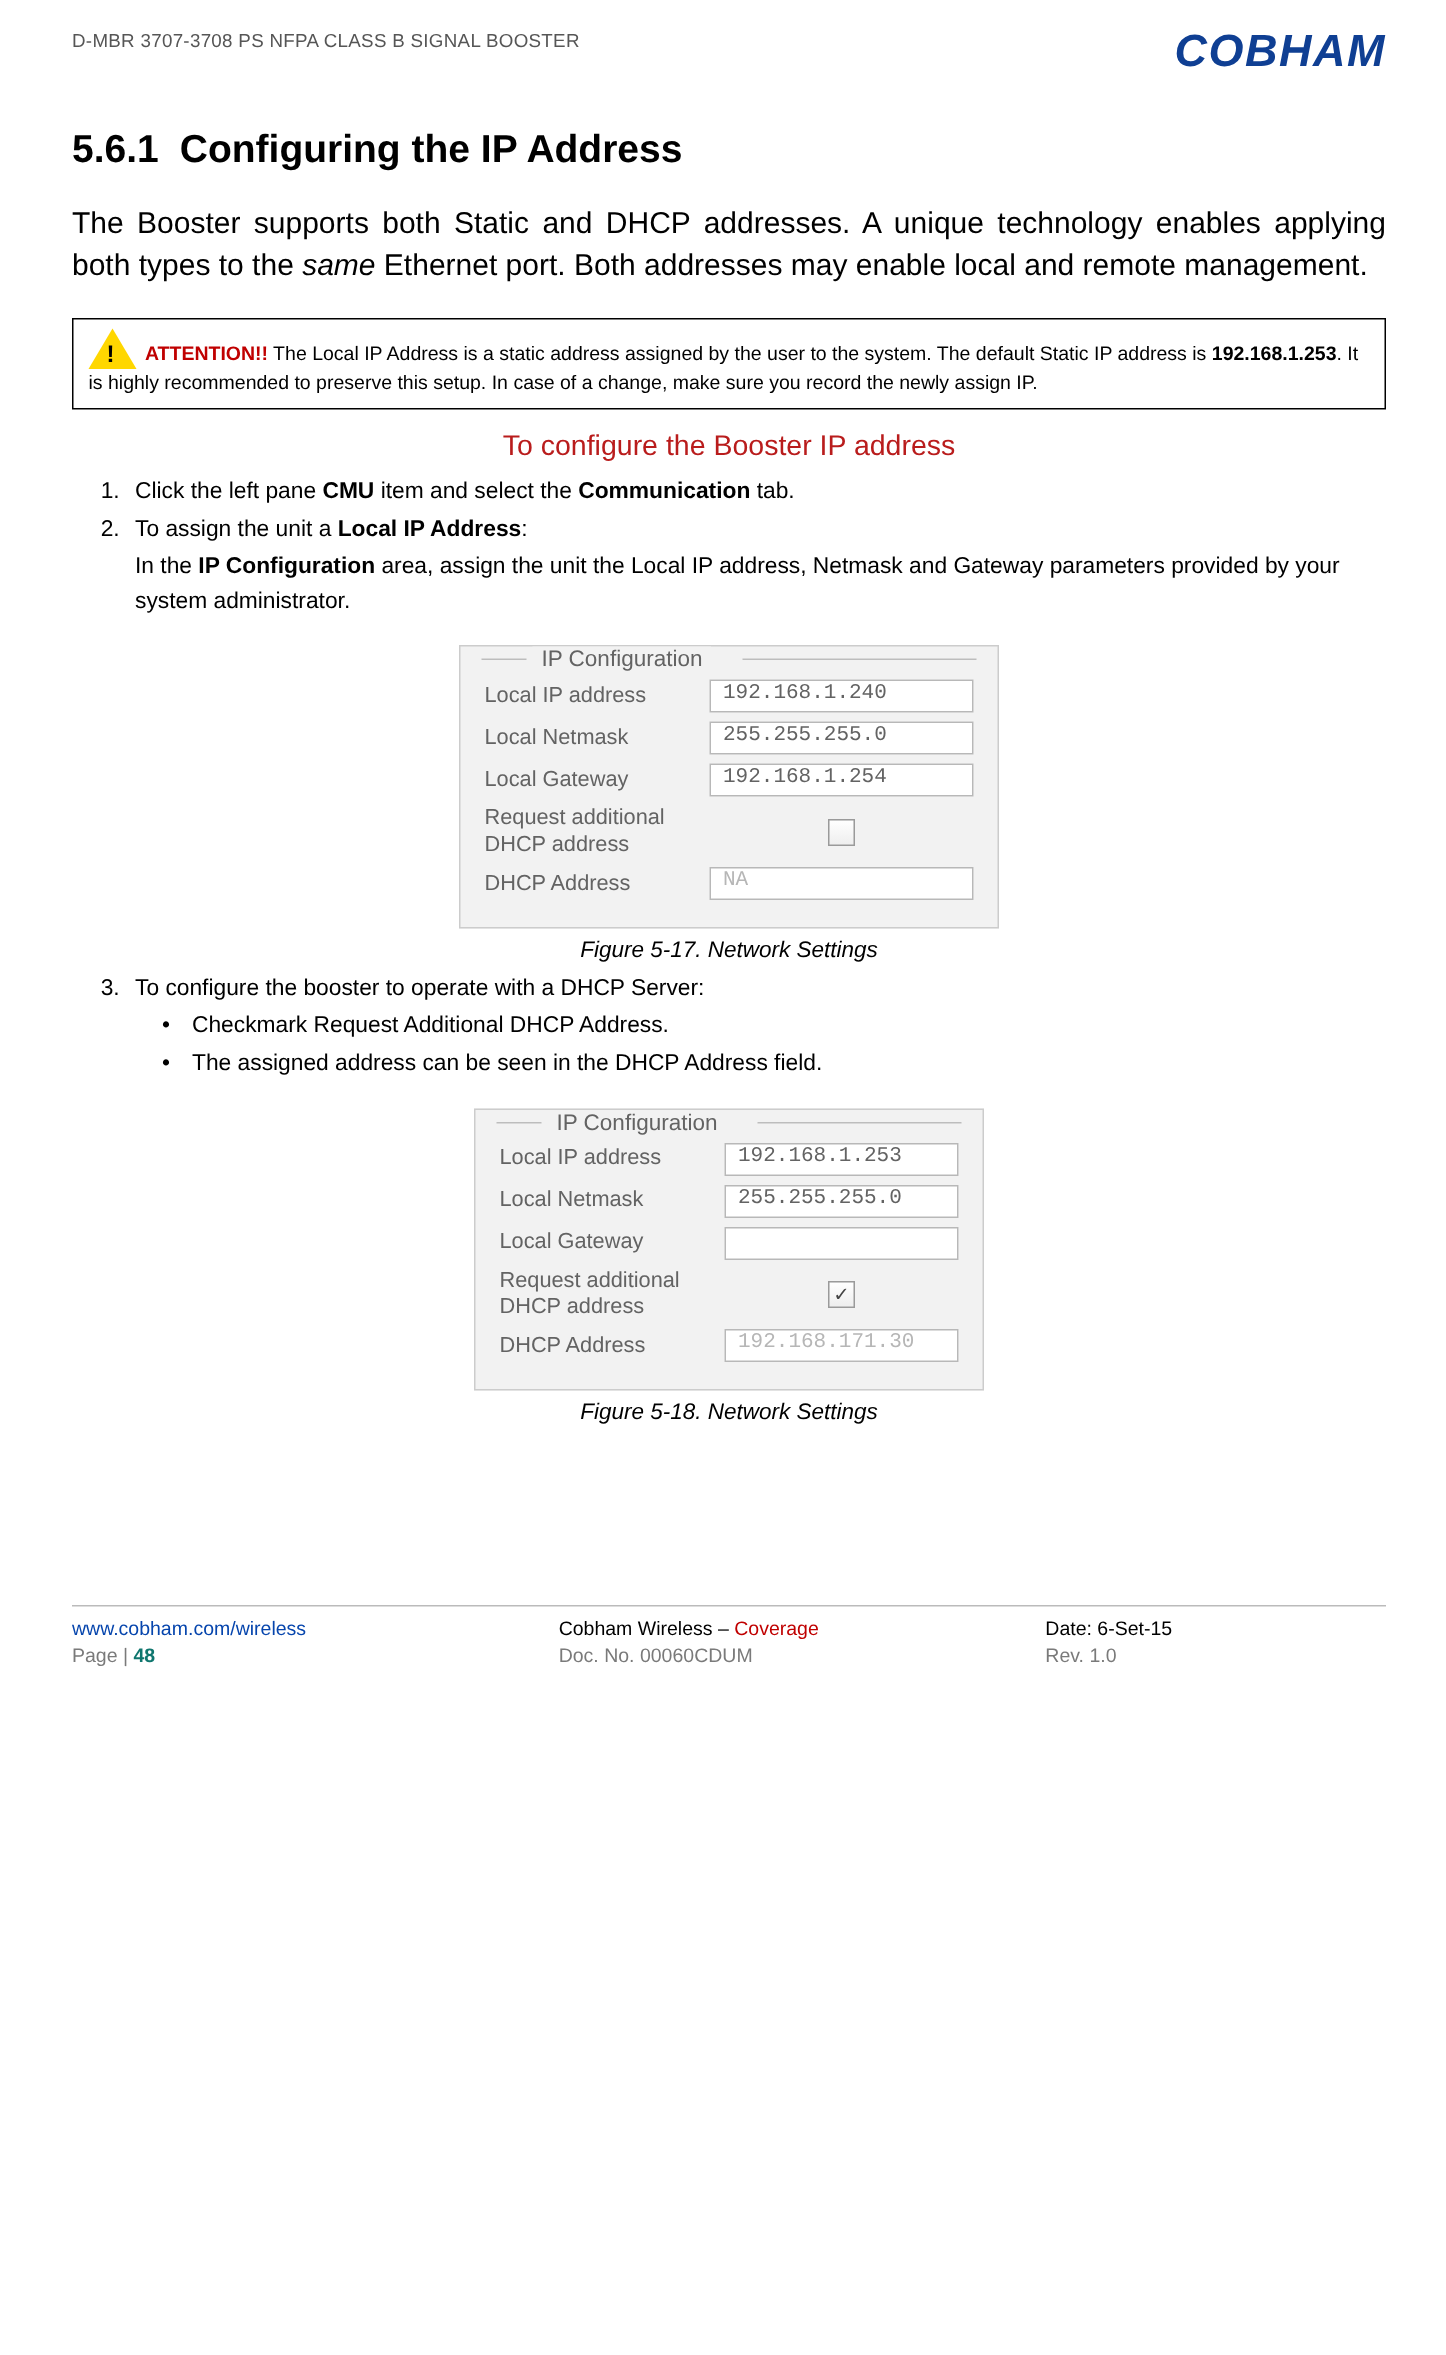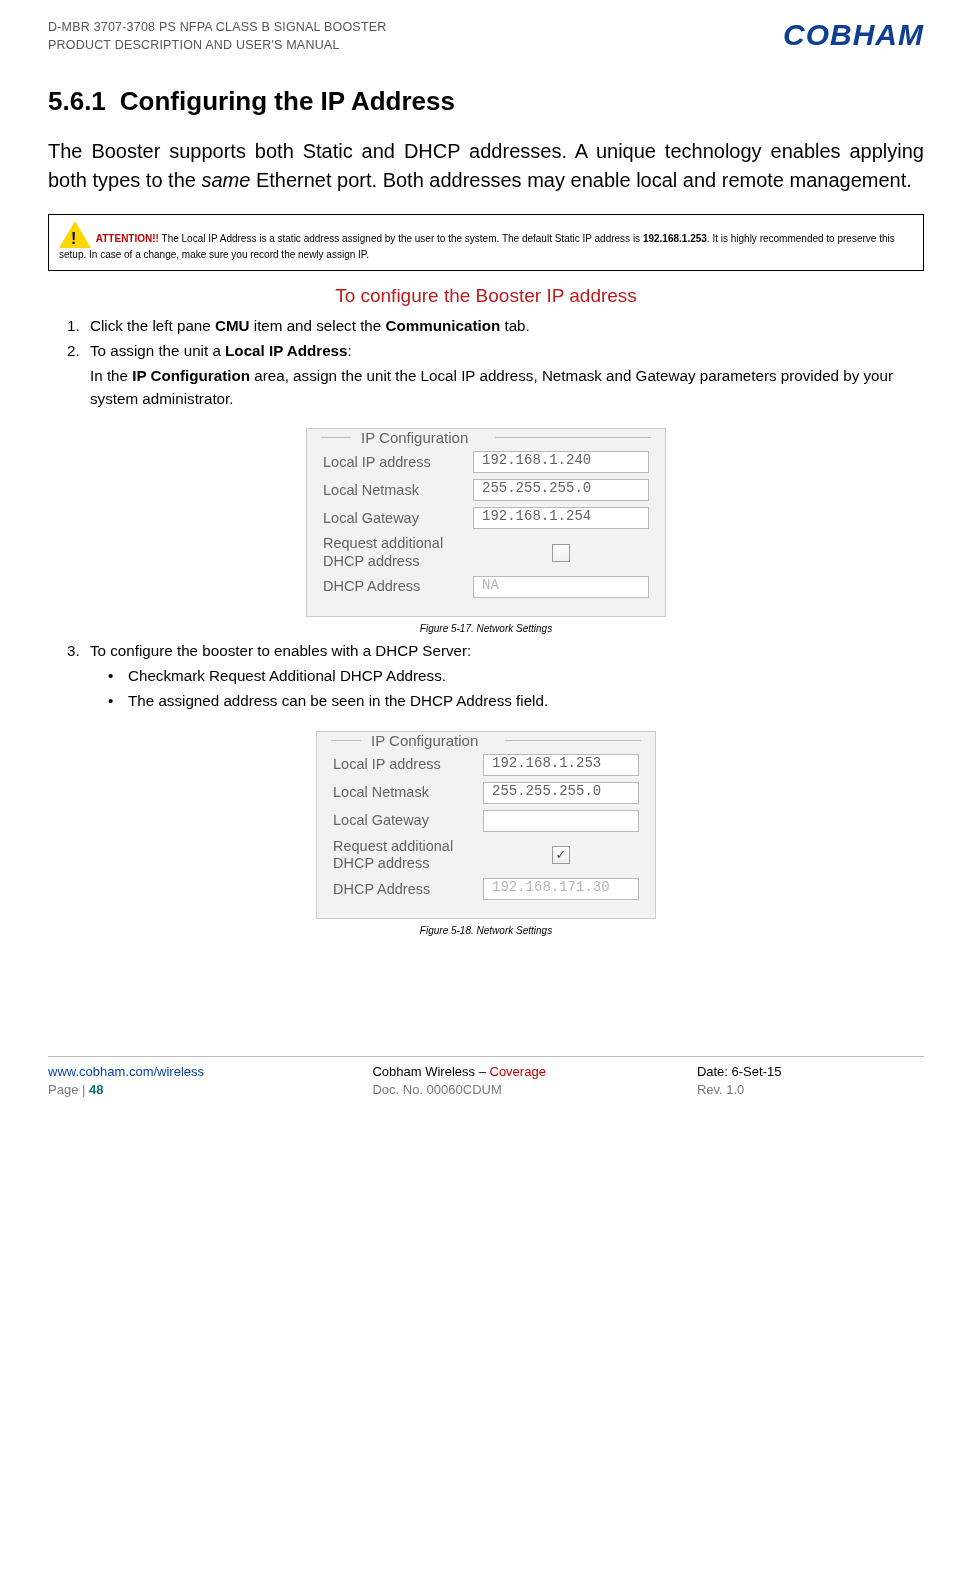--- a/index.html
+++ b/index.html
@@ -46,21 +46,21 @@
   .body-text {
     font-size: 20px;
     line-height: 1.42;
     text-align: justify;
   }
   .italic { font-style: italic; }
   .attention-box {
     border: 1px solid #000;
     padding: 6px 10px 8px 10px;
     margin-top: 8px;
-    font-size: 10px;
+    font-size: 13px;
     line-height: 1.42;
   }
   .warn-icon {
     width: 0;
     height: 0;
     border-left: 16px solid transparent;
     border-right: 16px solid transparent;
     border-bottom: 27px solid #ffd700;
     display: inline-block;
     position: relative;
@@ -119,21 +119,21 @@
     left: 0;
     color: #000;
   }
   .bold { font-weight: bold; }
   .fig-wrap {
     text-align: center;
     margin: 18px 0 6px 0;
   }
   .fig-caption {
     font-style: italic;
-    font-size: 10px;
+    font-size: 15px;
     text-align: center;
     margin-top: 6px;
   }
   
   .ipbox {
     display: inline-block;
     text-align: left;
     background: #f2f2f2;
     border: 1px solid #ccc;
     padding: 12px 16px 12px 16px;
@@ -224,21 +224,20 @@
   .grey { color: #7a7a7a; }
 </style>
 </head>
 <body>
 
 <div class="page">
 
   <div class="header-row">
     <div class="header-left">
       <div>D-MBR 3707-3708 PS NFPA CLASS B SIGNAL BOOSTER</div>
-      <div>PRODUCT DESCRIPTION AND USER'S MANUAL</div>
     </div>
     <div class="logo">COBHAM</div>
   </div>
 
   <h2 class="section-title">
     <span class="sec-num">5.6.1</span><span>Configuring the IP Address</span>
   </h2>
 
   <p class="body-text">
     <span>The Booster supports both Static and DHCP addresses. A unique technology enables applying both types to the </span><span class="italic">same</span><span> Ethernet port. Both addresses may enable local and remote management.</span>
@@ -290,21 +289,21 @@
       </div>
       <div class="ip-row">
         <div class="ip-label">DHCP Address</div>
         <div class="ip-input disabled">NA</div>
       </div>
     </div>
     <div class="fig-caption">Figure 5-17. Network Settings</div>
   </div>
 
   <ol class="steps" start="3">
-    <li><span>To configure the booster to enables with a DHCP Server:</span></li>
+    <li><span>To configure the booster to operate with a DHCP Server:</span></li>
   </ol>
   <ul class="bullets">
     <li>Checkmark Request Additional DHCP Address.</li>
     <li>The assigned address can be seen in the DHCP Address field.</li>
   </ul>
 
   <div class="fig-wrap">
     <div class="ipbox small" style="padding-top:22px;">
       <div class="ipbox-legend-row">
         <div class="legend-line ll-left"></div>

